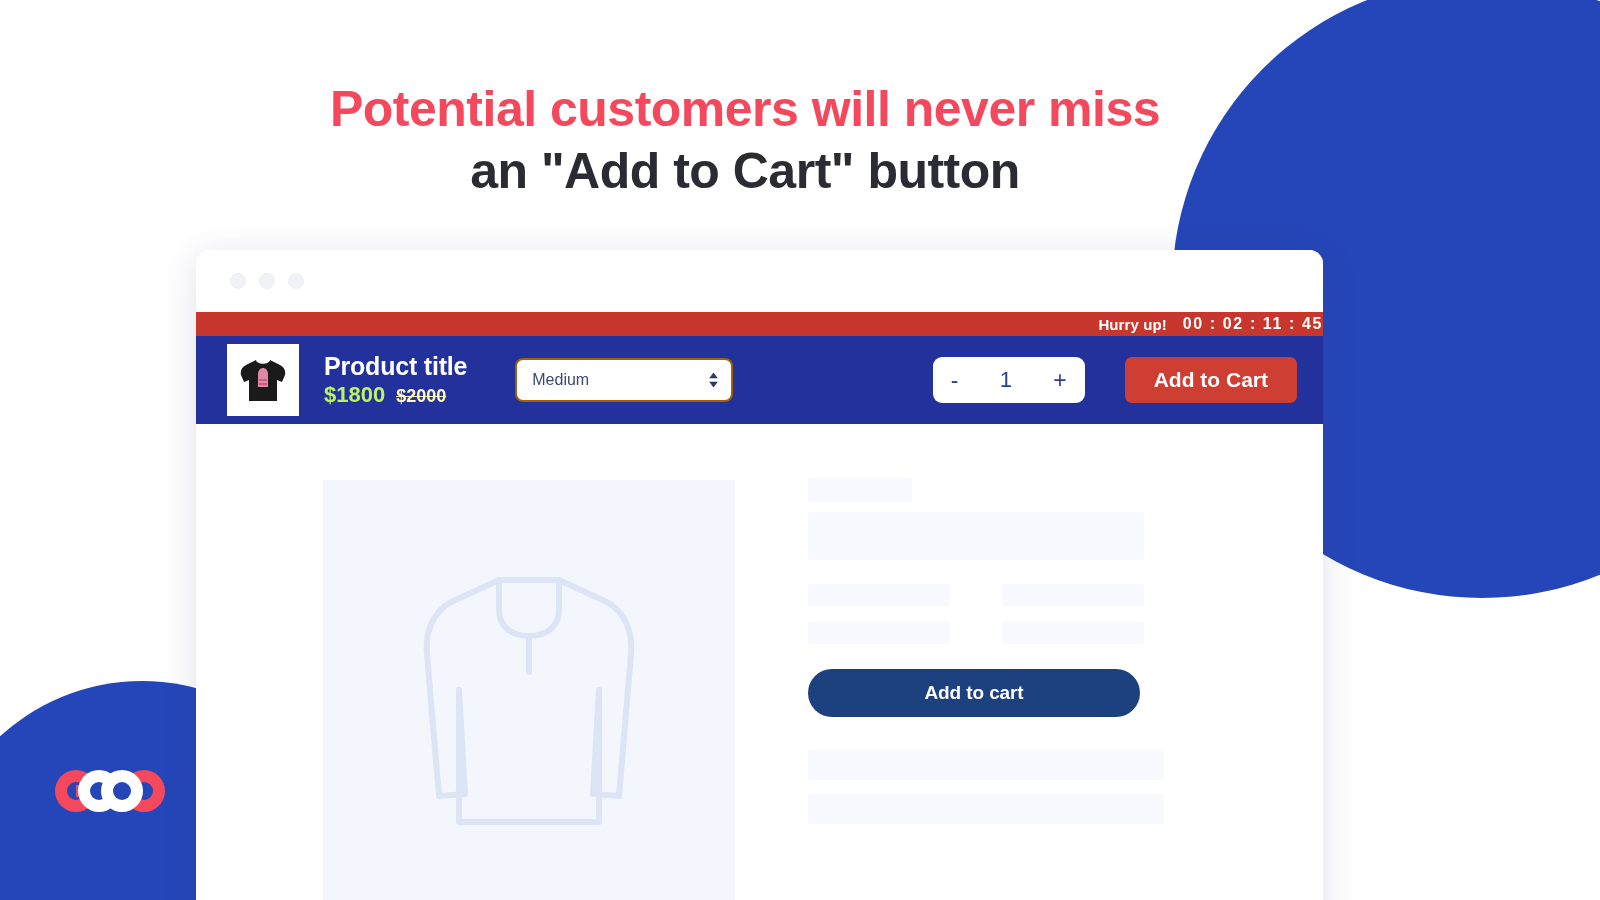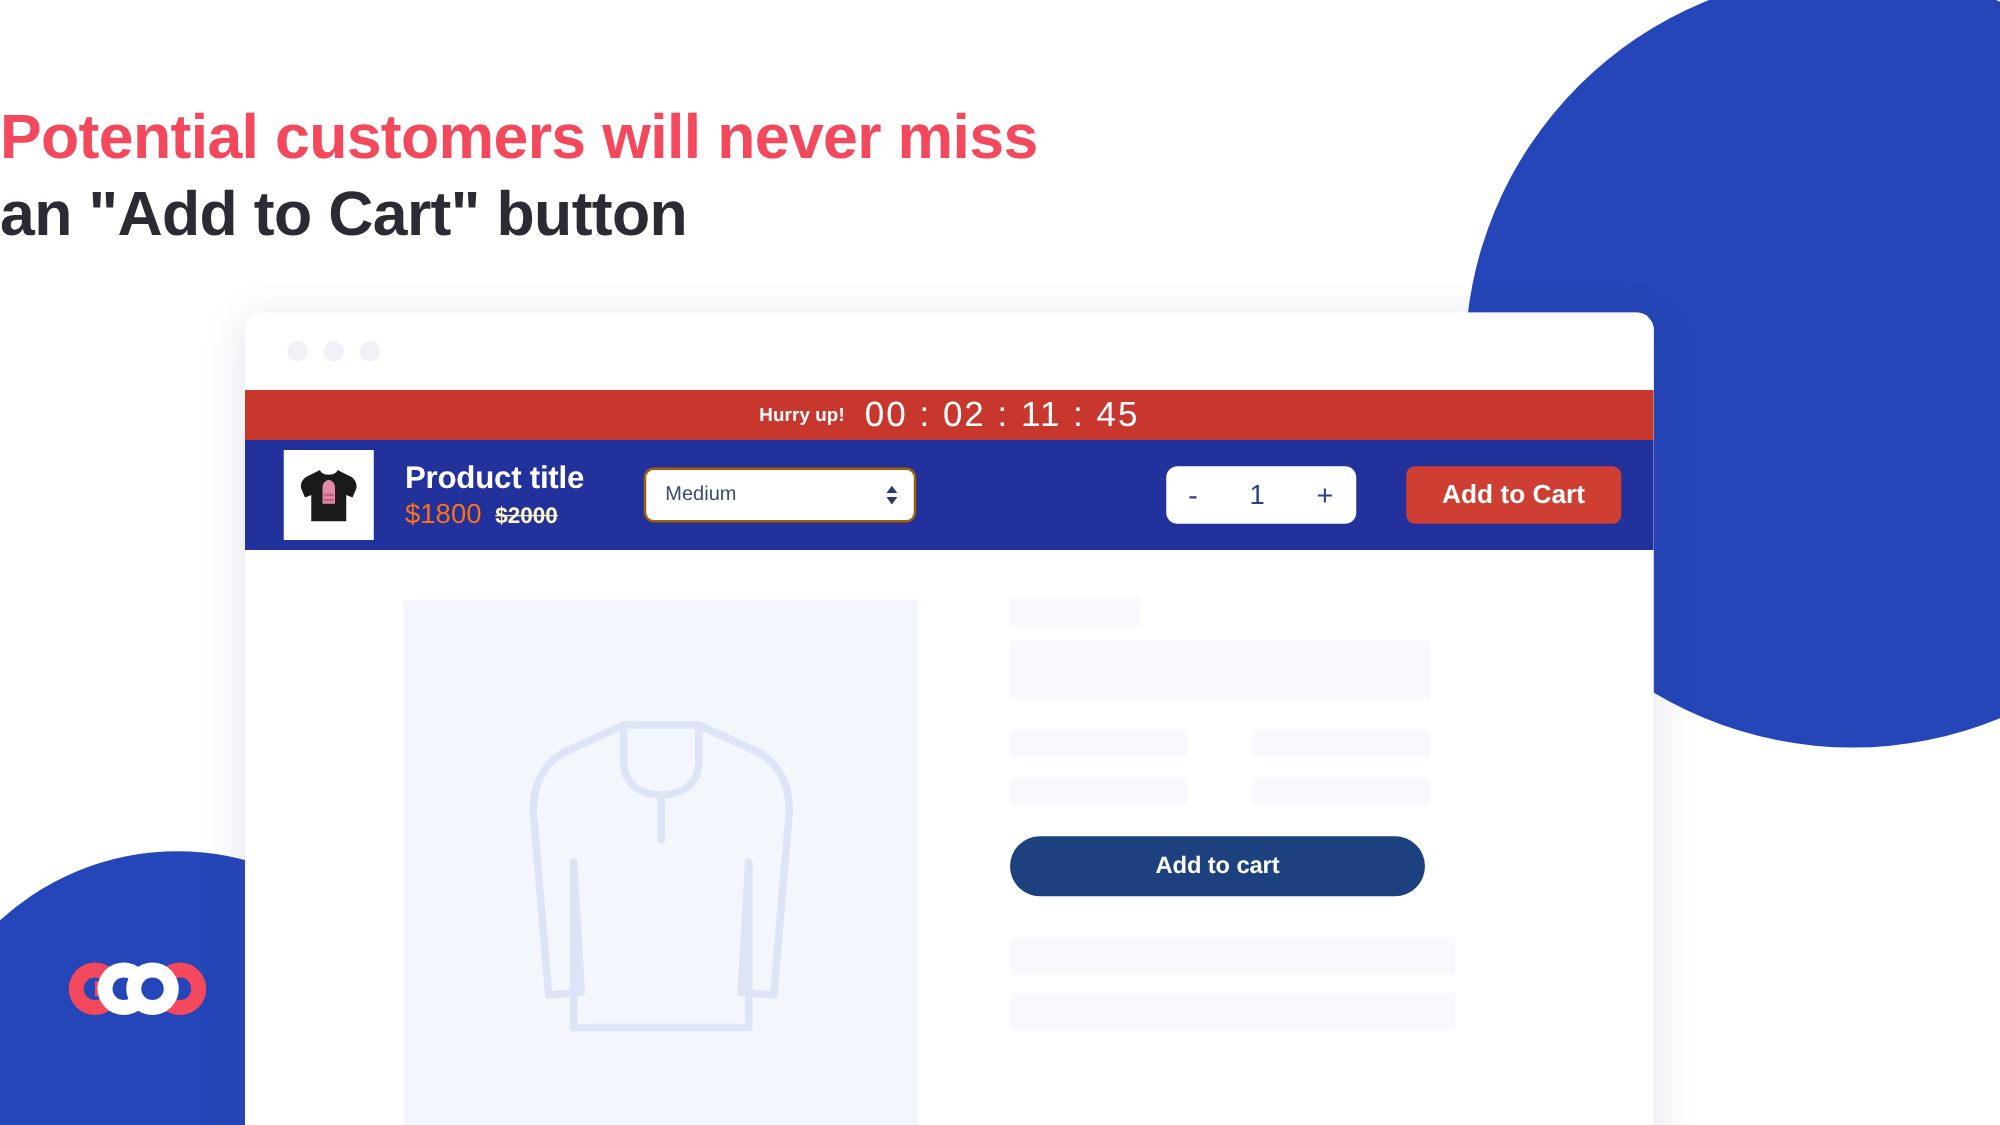--- a/index.html
+++ b/index.html
@@ -32,21 +32,21 @@
     border-radius: 50%;
     background: #2546b8;
     z-index: 1;
   }
 
   
   .headline {
     position: absolute;
     left: 0; top: 78px;
     width: 1490px;
-    text-align: left;
+    text-align: center;
     z-index: 6;
     line-height: 1.24;
     letter-spacing: -0.5px;
   }
   .headline .line {
     display: block;
     font-size: 50px;
     font-weight: bold;
   }
   .headline .l1 { color: #f4495d; }
@@ -79,36 +79,36 @@
   }
 
   
   .sticky-wrap {
     position: absolute;
     left: 0; top: 62px;
     width: 100%;
     z-index: 4;
   }
   .hurry-bar {
-    height: 40px;
+    height: 24px;
     background: #c8372d;
     display: flex;
     align-items: center;
-    justify-content: center;
+    justify-content: flex-end;
     gap: 16px;
     color: #ffffff;
   }
   .hurry-label {
     font-size: 15px;
     font-weight: bold;
     letter-spacing: 0.1px;
   }
   .hurry-timer {
-    font-size: 28px;
-    font-weight: normal;
+    font-size: 16px;
+    font-weight: bold;
     letter-spacing: 1.6px;
   }
   .cart-bar {
     height: 88px;
     background: #22319b;
     display: flex;
     align-items: center;
     padding: 0 26px 0 31px;
     gap: 22px;
   }
@@ -126,23 +126,23 @@
     font-weight: bold;
     letter-spacing: -0.2px;
     line-height: 1.15;
     text-align: right;
   }
   .prod-prices {
     display: flex; align-items: baseline; gap: 11px;
     margin-top: 2px;
   }
   .price-now {
-    color: #f97316;
+    color: #bef264;
     font-size: 22px;
-    font-weight: normal;
+    font-weight: bold;
   }
   .price-old {
     color: #fef9c3;
     font-size: 18px;
     font-weight: bold;
     text-decoration: line-through;
   }
   .variant-select {
     position: relative;
     width: 218px; height: 44px;

